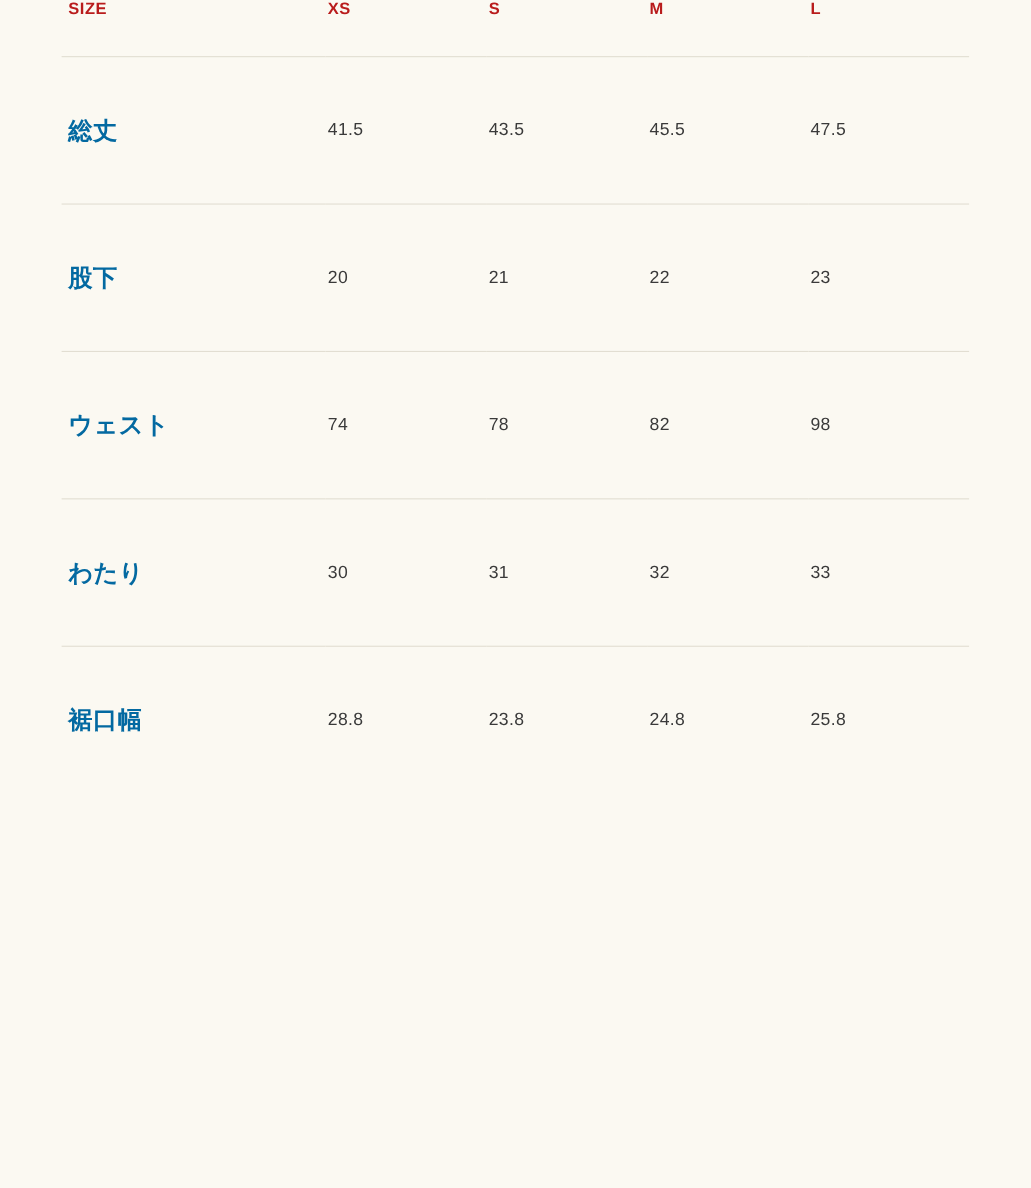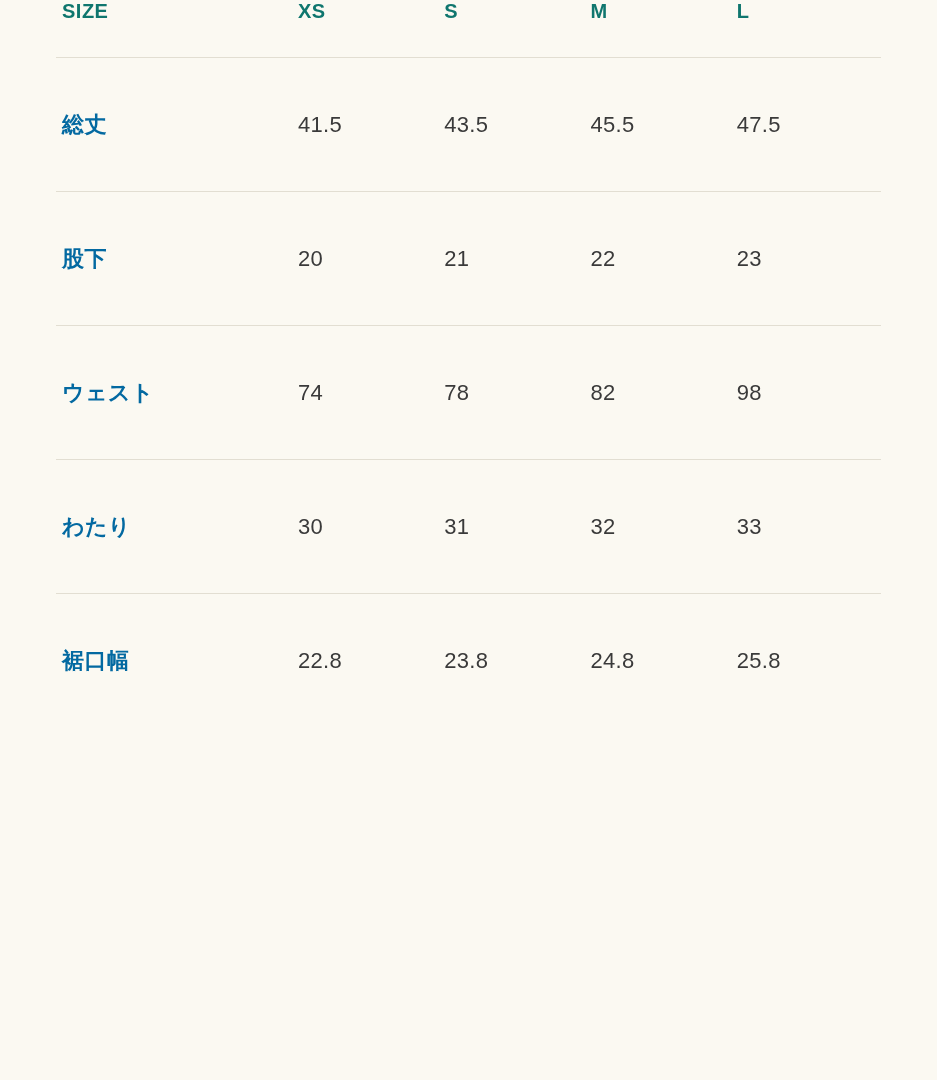--- a/index.html
+++ b/index.html
@@ -26,24 +26,24 @@
   table.size-table {
     width: 100%;
     border-collapse: collapse;
     table-layout: fixed;
   }
   table.size-table col.label-col { width: 240px; }
   table.size-table col.val-col { width: auto; }
 
   thead th {
     text-align: left;
-    font-size: 20px;
+    font-size: 15px;
     font-weight: bold;
     letter-spacing: 0.5px;
-    color: #0f766e;
+    color: #b91c1c;
     padding: 0 0 34px 0;
     vertical-align: bottom;
   }
   thead th.label-head {
     padding-left: 6px;
   }
   thead th.val-head {
     padding-left: 2px;
     margin-top: 20px;
   }
@@ -61,21 +61,21 @@
     border-bottom: none;
   }
   td.row-label {
     font-size: 22px;
     font-weight: bold;
     color: #0369a1;
     padding-left: 6px;
     letter-spacing: 0.5px;
   }
   td.row-val {
-    font-size: 22px;
+    font-size: 16px;
     font-weight: normal;
     color: #3a3a3a;
     padding-left: 2px;
     letter-spacing: 0.3px;
   }
 </style>
 </head>
 <body>
 
 <div class="sheet">
@@ -120,20 +120,20 @@
       </tr>
       <tr>
         <td class="row-label">わたり</td>
         <td class="row-val">30</td>
         <td class="row-val">31</td>
         <td class="row-val">32</td>
         <td class="row-val">33</td>
       </tr>
       <tr>
         <td class="row-label">裾口幅</td>
-        <td class="row-val">22.8</td>
+        <td class="row-val">28.8</td>
         <td class="row-val">23.8</td>
         <td class="row-val">24.8</td>
         <td class="row-val">25.8</td>
       </tr>
     </tbody>
   </table>
 </div>
 
 </body></html>

